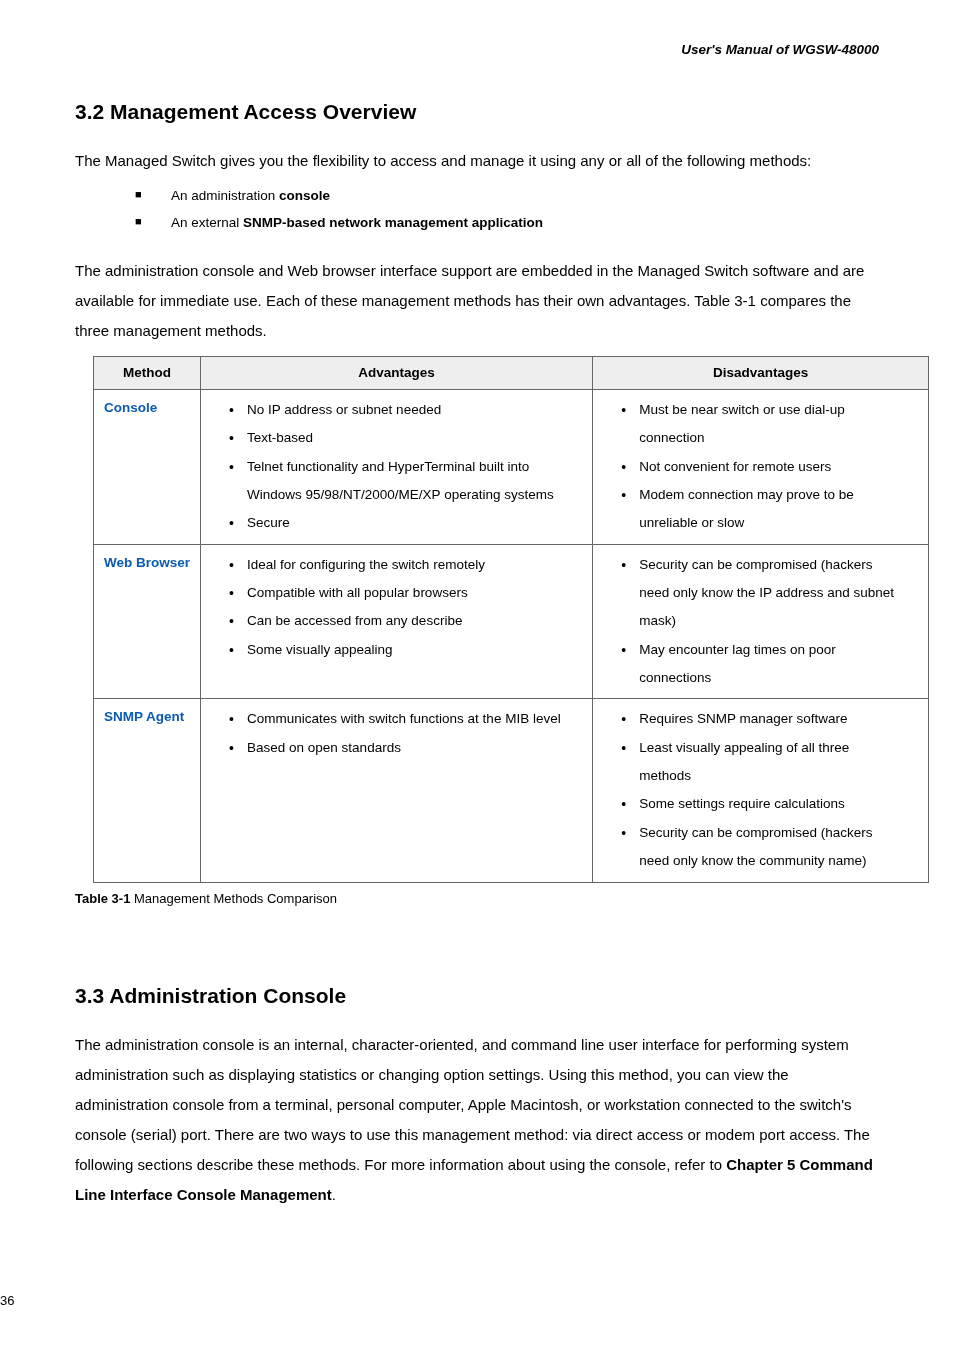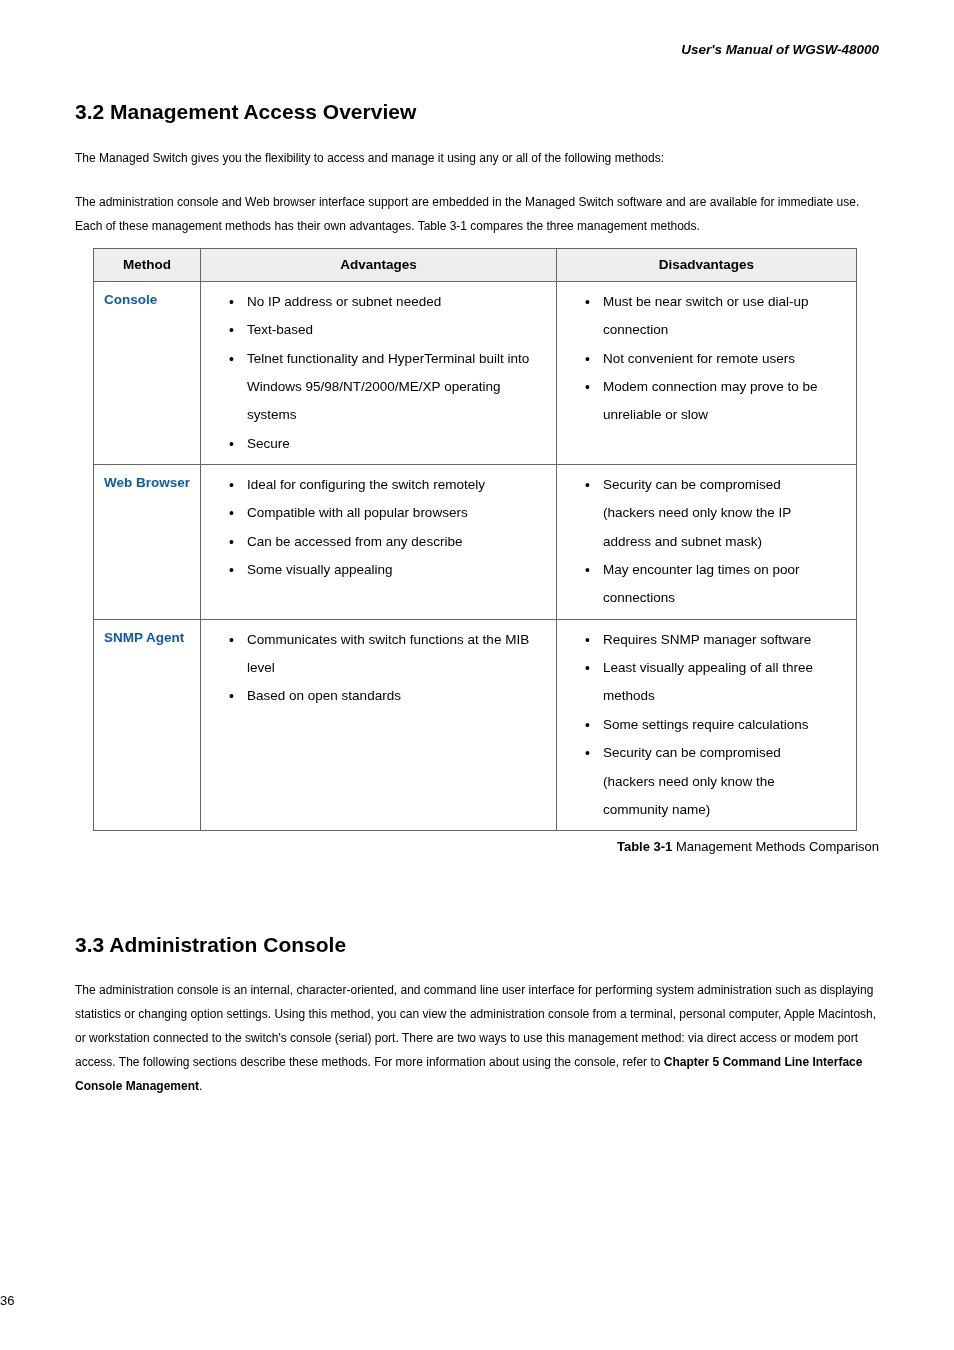--- a/index.html
+++ b/index.html
@@ -24,21 +24,21 @@
       font-weight: bold;
       font-size: 13.5px;
       margin-bottom: 36px;
     }
     h2.section-title {
       font-size: 21px;
       font-weight: bold;
       margin-bottom: 18px;
     }
     p.body-text {
-      font-size: 12px;
+      font-size: 15px;
       line-height: 2.0;
       margin-bottom: 6px;
     }
     ul.square-list {
       list-style: none;
       padding-left: 60px;
       margin-bottom: 20px;
     }
     ul.square-list li {
       position: relative;
@@ -49,21 +49,21 @@
     ul.square-list li::before {
       content: "■";
       position: absolute;
       left: 0;
       font-size: 11px;
       top: 1px;
     }
     .bold { font-weight: bold; }
     table.comparison {
       border-collapse: collapse;
-      width: 764px;
+      width: 836px;
       margin-left: 18px;
       margin-top: 10px;
       margin-bottom: 6px;
       font-size: 13.5px;
     }
     table.comparison th {
       background: #eeeeee;
       border: 1px solid #666;
       font-weight: bold;
       text-align: center;
@@ -90,21 +90,21 @@
       line-height: 2.1;
     }
     .cell-list li::before {
       content: "•";
       position: absolute;
       left: 0;
       top: 0px;
       font-size: 14px;
     }
     .table-caption {
-      text-align: right;
+      text-align: left;
       font-size: 13px;
       margin-top: 6px;
       margin-bottom: 72px;
     }
     .table-caption .caption-label {
       font-weight: bold;
     }
     .page-number {
       position: absolute;
       bottom: 40px;
@@ -121,20 +121,26 @@
 </head>
 <body>
 
 <div class="header-right">User's Manual of WGSW-48000</div>
 
 <h2 class="section-title">3.2 Management Access Overview</h2>
 
 <p class="body-text">The Managed Switch gives you the flexibility to access and manage it using any or all of the following methods:</p>
 
 <ul class="square-list">
+  <li>
+    <span>An administration </span><span class="bold">console</span><span></span>
+  </li>
+  <li>
+    <span>An external </span><span class="bold">SNMP-based network management application</span><span></span>
+  </li>
 </ul>
 
 <p class="body-text">The administration console and Web browser interface support are embedded in the Managed Switch software and are available for immediate use. Each of these management methods has their own advantages. Table 3-1 compares the three management methods.</p>
 
 <table class="comparison">
   <thead>
     <tr>
       <th>Method</th>
       <th>Advantages</th>
       <th>Disadvantages</th>

